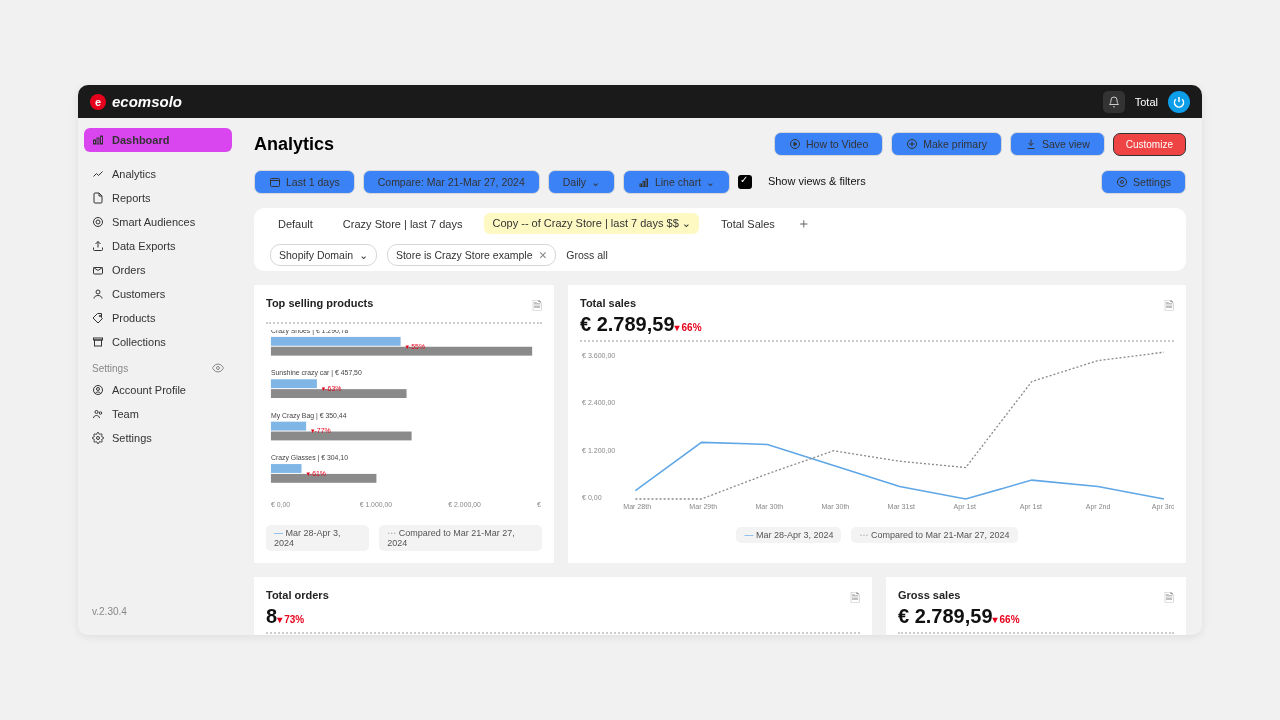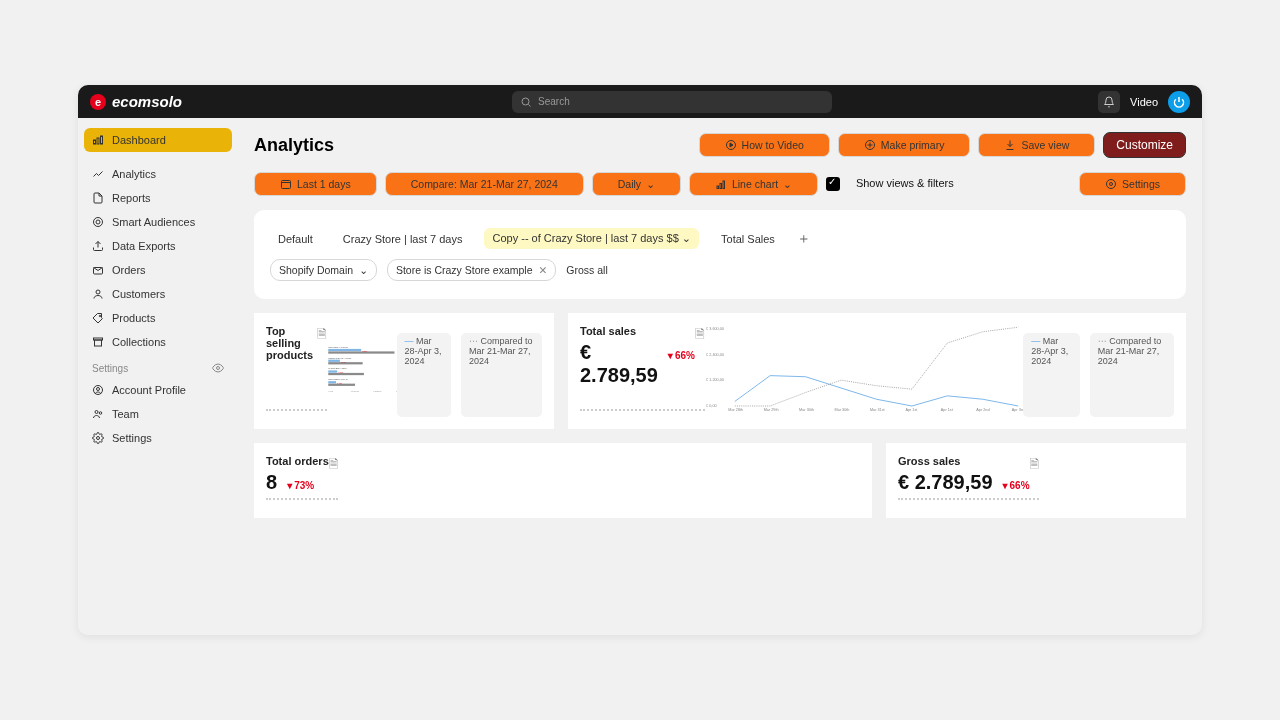--- a/index.html
+++ b/index.html
@@ -9,82 +9,75 @@
 .logo{display:flex;align-items:center;gap:6px;font-weight:700;font-size:15px;font-style:italic}
 .logo-e{width:16px;height:16px;background:#e6001b;border-radius:50%;display:flex;align-items:center;justify-content:center;color:#fff;font-size:11px;font-weight:900;font-style:normal}
 .search{flex:0 0 auto;margin-left:330px;background:#333;border-radius:6px;height:22px;width:320px;display:flex;align-items:center;padding:0 8px;font-size:10px;color:#999}
 .toprt{margin-left:auto;display:flex;align-items:center;gap:10px}
 .bell,.power{width:22px;height:22px;background:#333;border-radius:5px;display:flex;align-items:center;justify-content:center}
 .demo{font-size:11px;color:#fff}
 .power{background:#0d9eea;border-radius:50%}
 .body{display:flex;flex:1;overflow:hidden}
 .sidebar{width:160px;background:#f1f1f1;border-right:none;padding:10px 6px;display:flex;flex-direction:column;font-size:11px;color:#333}
 .sidebar .item{padding:6px 8px;display:flex;align-items:center;gap:8px;border-radius:6px;cursor:pointer}
-.sidebar .item.active{background:#eab308;font-weight:400}
+.sidebar .item.active{background:#d946ef;font-weight:700}
 .sidebar .section{color:#888;font-size:10px;padding:8px 8px 4px;display:flex;justify-content:space-between;align-items:center}
 .ver{margin-top:auto;color:#888;font-size:10px;padding:8px}
 .icn{width:12px;height:12px;display:inline-block}
 .main{flex:1;overflow:auto;padding:14px 16px}
 .h1row{display:flex;align-items:center;gap:8px;margin-bottom:14px}
 .h1row h1{font-size:18px;font-weight:700}
 .h1row .sp{flex:1}
-.lbtn,.pill{background:#f97316;border:1px solid #d7d7d7;border-radius:7px;font-size:10.5px;padding:5px 25px;display:flex;align-items:flex-start;gap:5px;color:#333;cursor:pointer}
-.darkbtn{background:#7f1d1d;color:#fff;border:1px solid #333;border-radius:7px;font-size:12px;padding:5px 12px;cursor:pointer}
+.lbtn,.pill{background:#3b82f6;border:1px solid #d7d7d7;border-radius:7px;font-size:10.5px;padding:5px 14px;display:flex;align-items:flex-start;gap:5px;color:#333;cursor:pointer}
+.darkbtn{background:#ef4444;color:#fff;border:1px solid #333;border-radius:7px;font-size:10px;padding:5px 12px;cursor:pointer}
 .pillrow{display:flex;gap:8px;align-items:center;margin-bottom:14px}
 .chk{appearance:none;width:14px;height:14px;border-radius:3px;background:#000;position:relative}
 .chk::after{content:"✓";color:#fff;font-size:10px;position:absolute;left:2px;top:-1px}
 .chkwrap{display:flex;gap:16px;font-size:11px;color:#111}
 .settingsbtn{margin-left:auto}
-.panel{background:#fff;border-radius:10px;padding:18px 16px;margin-bottom:14px}
+.panel{background:#fff;border-radius:10px;padding:5px 16px;margin-bottom:14px}
 .tabs{display:flex;gap:14px;align-items:center;font-size:11px;color:#333;margin-bottom:10px}
 .tabs .tab{padding:4px 8px;border-radius:6px;cursor:pointer}
 .tabs .tab.sel{background:#fef9c3}
 .tabs .plus{color:#666;cursor:pointer;font-size:14px}
 .chips{display:flex;gap:10px;align-items:center;font-size:10.5px;color:#333}
 .chip{border:1px solid #d7d7d7;border-radius:10px;padding:4px 8px;display:flex;align-items:center;gap:6px;cursor:pointer}
 .chip .x{color:#888}
 .clear{color:#333;cursor:pointer}
 .cards{display:flex;gap:14px}
-.card{background:#fff;border-radius:0;padding:12px;flex:1;position:relative;display:flex;flex-direction:row}
+.card{background:#fff;border-radius:0;padding:12px;flex:1;position:relative;display:flex;flex-direction:column}
 .card .title{font-size:11px;font-weight:600;color:#222;margin-bottom:4px}
 .card .titlebar{border-bottom:2px dotted #ccc;padding-bottom:4px;margin-bottom:6px;display:flex;justify-content:space-between;align-items:flex-start}
-.metric{font-size:20px;font-weight:700;color:#111;display:flex;align-items:baseline;gap:10px}
+.metric{font-size:20px;font-weight:700;color:#111;display:flex;align-items:baseline;}
 .delta{font-size:10px;color:#e6001b}
 .delta::before{content:"▾";margin-right:2px}
 .legend{font-size:9px;color:#555;display:flex;justify-content:center;gap:10px;margin-top:8px}
 .legend .badge{background:#f3f3f3;border-radius:5px;padding:3px 8px}
 svg text{font-size:7px;fill:#888}
 .cards2{display:flex;gap:14px;margin-top:14px}
 .docicn{color:#888;font-size:12px}
 </style>
 </head>
 <body>
 
 <div class="app">
 
   <div class="topbar">
     <div class="logo">
       <span class="logo-e">e</span>
       <span>ecomsolo</span>
     </div>
-    <div class="search">
-      <svg class="icn" viewBox="0 0 24 24" fill="none" stroke="#999" stroke-width="2">
-          <circle cx="11" cy="11" r="7"></circle>
-          <line x1="21" y1="21" x2="16.65" y2="16.65"></line>
-        </svg>
-      <span style="margin-left:6px">Search</span>
-    </div>
     <div class="toprt">
       <div class="bell">
         <svg width="12" height="12" viewBox="0 0 24 24" fill="none" stroke="#ccc" stroke-width="2">
             <path d="M18 8a6 6 0 10-12 0c0 7-3 9-3 9h18s-3-2-3-9"></path>
             <path d="M13.73 21a2 2 0 01-3.46 0"></path>
           </svg>
       </div>
-      <span class="demo">Video</span>
+      <span class="demo">Total</span>
       <div class="power">
         <svg width="12" height="12" viewBox="0 0 24 24" fill="none" stroke="#fff" stroke-width="3">
             <path d="M18.36 6.64a9 9 0 11-12.73 0"></path>
             <line x1="12" y1="2" x2="12" y2="12"></line>
           </svg>
       </div>
     </div>
   </div>
 
   <div class="body">
@@ -180,20 +173,21 @@
           <span>Team</span>
         </div>
       <div class="item">
           <svg class="icn" viewBox="0 0 24 24" fill="none" stroke="#333" stroke-width="2">
             <circle cx="12" cy="12" r="3"></circle>
             <path d="M19.4 15a1.65 1.65 0 00.33 1.82l.06.06a2 2 0 11-2.83 2.83l-.06-.06a1.65 1.65 0 00-1.82-.33 1.65 1.65 0 00-1 1.51V21a2 2 0 11-4 0v-.09a1.65 1.65 0 00-1-1.51 1.65 1.65 0 00-1.82.33l-.06.06a2 2 0 11-2.83-2.83l.06-.06a1.65 1.65 0 00.33-1.82 1.65 1.65 0 00-1.51-1H3a2 2 0 110-4h.09a1.65 1.65 0 001.51-1 1.65 1.65 0 00-.33-1.82l-.06-.06a2 2 0 112.83-2.83l.06.06a1.65 1.65 0 001.82.33h0a1.65 1.65 0 001-1.51V3a2 2 0 114 0v.09a1.65 1.65 0 001 1.51h0a1.65 1.65 0 001.82-.33l.06-.06a2 2 0 112.83 2.83l-.06.06a1.65 1.65 0 00-.33 1.82v0a1.65 1.65 0 001.51 1H21a2 2 0 110 4h-.09a1.65 1.65 0 00-1.51 1z"></path>
           </svg>
           <span>Settings</span>
         </div>
 
+      <div class="ver">v.2.30.4</div>
     </div>
 
     <div class="main">
       <div class="h1row">
         <h1>Analytics</h1>
         <div class="sp"></div>
         <div class="lbtn">
             <svg class="icn" viewBox="0 0 24 24" fill="none" stroke="#333" stroke-width="2">
               <circle cx="12" cy="12" r="9"></circle>
               <polygon points="10 8 16 12 10 16" fill="#333"></polygon>

